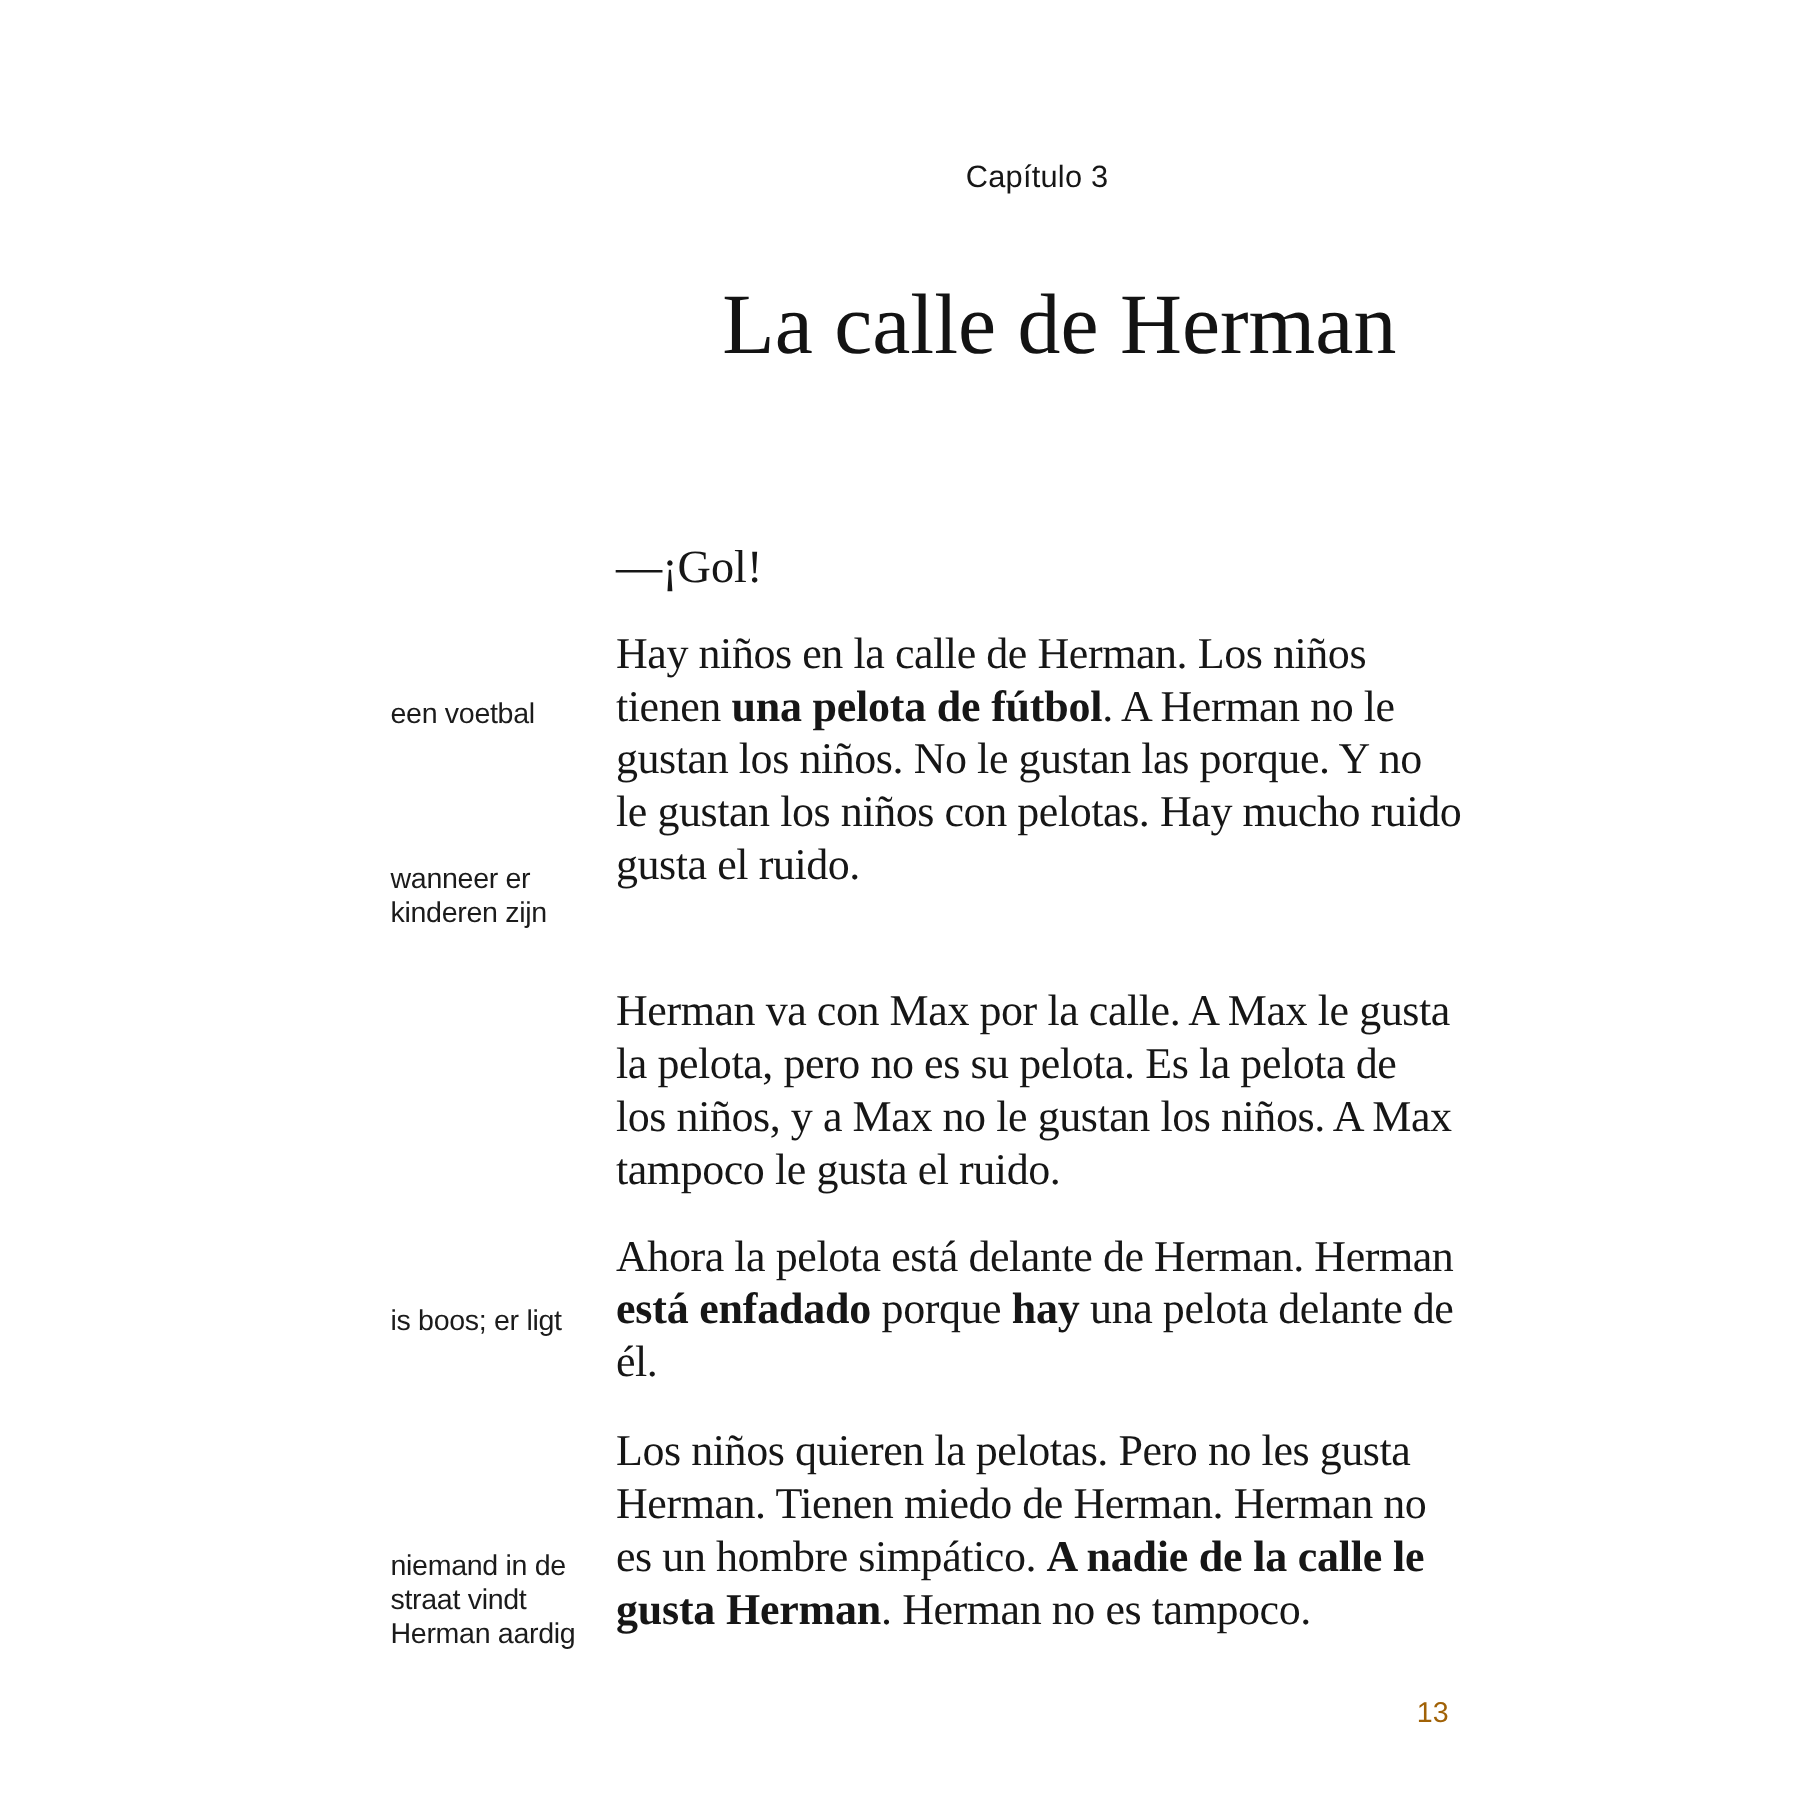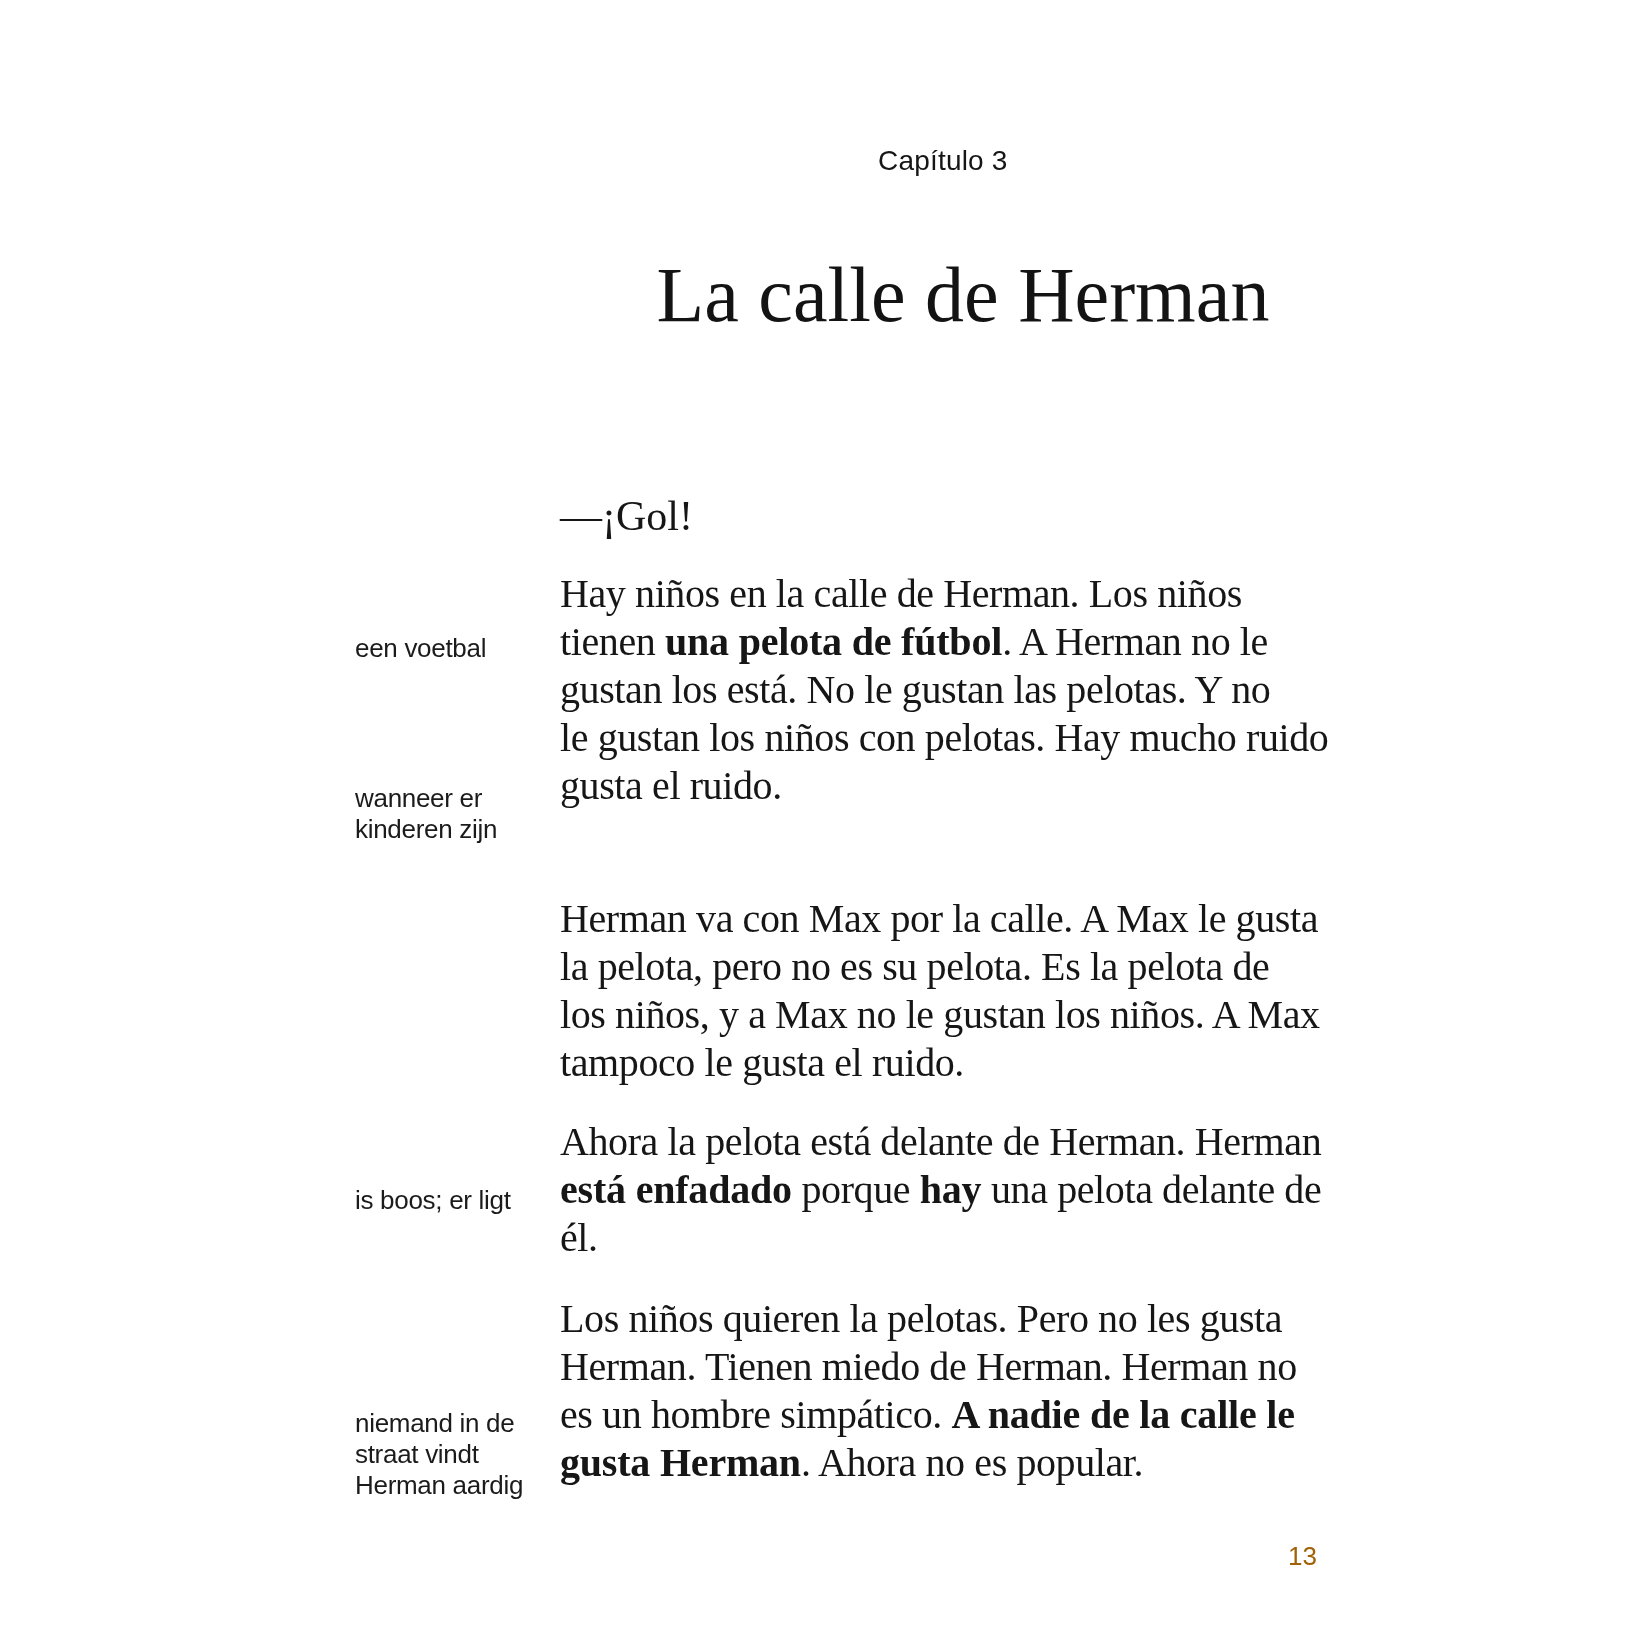--- a/index.html
+++ b/index.html
@@ -105,21 +105,21 @@
 
   <div class="gloss" style="top:1408px">niemand in de
 straat vindt
 Herman aardig</div>
 
   <div class="dialogue">—¡Gol!</div>
 
   <div class="para" style="top:570px">
       <div class="line"><span>Hay niños en la calle de Herman. Los niños</span></div>
       <div class="line"><span>tienen </span><strong>una pelota de fútbol</strong><span>. A Herman no le</span></div>
-      <div class="line"><span>gustan los está. No le gustan las pelotas. Y no</span></div>
+      <div class="line"><span>gustan los niños. No le gustan las porque. Y no</span></div>
       <div class="line"><span>le gustan los niños con pelotas. Hay mucho ruido</span></div>
       <div class="line"><span>gusta el ruido.</span></div>
     </div>
 
   <div class="para" style="top:895px">
       <div class="line"><span>Herman va con Max por la calle. A Max le gusta</span></div>
       <div class="line"><span>la pelota, pero no es su pelota. Es la pelota de</span></div>
       <div class="line"><span>los niños, y a Max no le gustan los niños. A Max</span></div>
       <div class="line"><span>tampoco le gusta el ruido.</span></div>
     </div>
@@ -127,18 +127,18 @@
   <div class="para" style="top:1118px">
       <div class="line"><span>Ahora la pelota está delante de Herman. Herman</span></div>
       <div class="line"><strong>está enfadado</strong><span> porque </span><strong>hay</strong><span> una pelota delante de</span></div>
       <div class="line"><span>él.</span></div>
     </div>
 
   <div class="para" style="top:1295px">
       <div class="line"><span>Los niños quieren la pelotas. Pero no les gusta</span></div>
       <div class="line"><span>Herman. Tienen miedo de Herman. Herman no</span></div>
       <div class="line"><span>es un hombre simpático. </span><strong>A nadie de la calle le</strong></div>
-      <div class="line"><strong>gusta Herman</strong><span>. Ahora no es popular.</span></div>
+      <div class="line"><strong>gusta Herman</strong><span>. Herman no es tampoco.</span></div>
     </div>
 
   <div class="pagenum">13</div>
 
 </div>
 
 </body></html>

